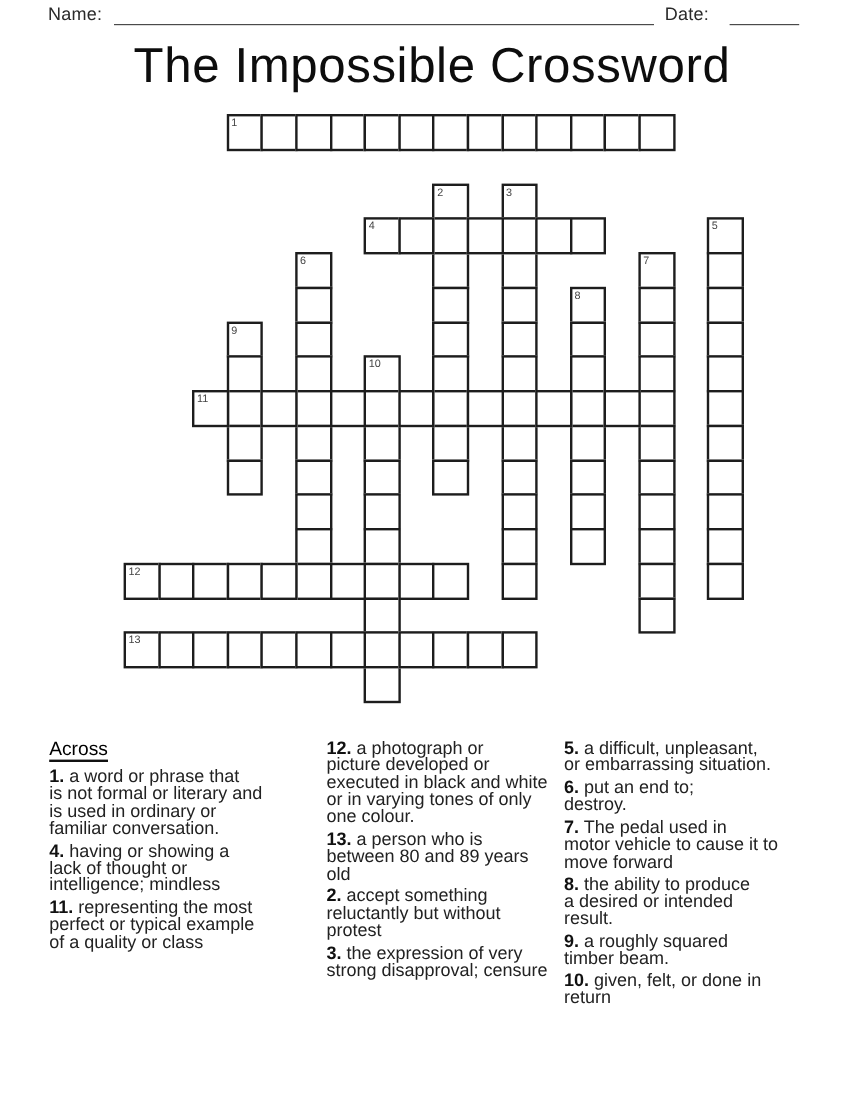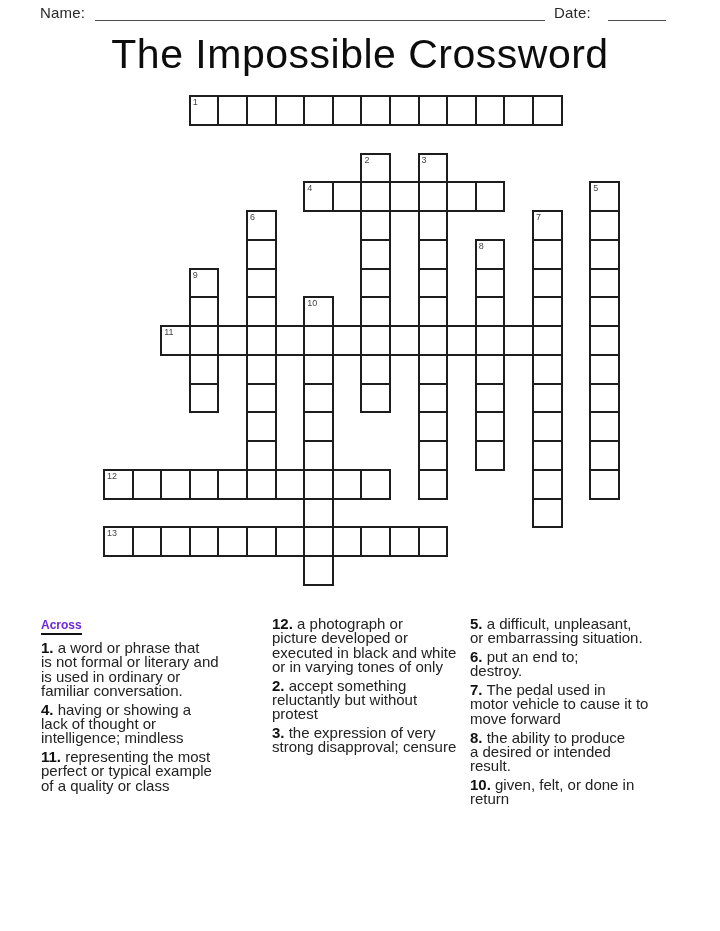--- a/index.html
+++ b/index.html
@@ -51,21 +51,21 @@
   
   .clue-col {
     position:absolute; top:617px;
     font-size:15px; line-height:14.3px; color:#222222;
   }
   #clue-col-1 { left:41px;  width:214px; }
   #clue-col-2 { left:272px; width:208px; }
   #clue-col-3 { left:470px; width:212px; }
   .sec-header {
     display:inline-block;
-    font-size:12px; font-weight:bold; color:#6d28d9;
+    font-size:16px; font-weight:normal; color:#000000;
     border-bottom:2px solid #111111;
     margin-bottom:4px; line-height:16px;
   }
   .sec-header-wrap { margin:0 0 2px 0; }
   #down-header-wrap { margin-top:2px; }
   .clue { margin:0 0 4.5px 0; white-space:nowrap; }
   .clue .num { font-weight:bold; color:#111111; }
 </style>
 </head>
 <body>
@@ -247,20 +247,26 @@
       </div>
     </div>
 </div>
 <div class="clue-col" id="clue-col-2">
   <div id="across-list-2">
       <div class="clue">
         <div><span class="num">12.</span> a photograph or</div>
         <div>picture developed or</div>
         <div>executed in black and white</div>
         <div>or in varying tones of only</div>
+        <div>one colour.</div>
+      </div>
+      <div class="clue">
+        <div><span class="num">13.</span> a person who is</div>
+        <div>between 80 and 89 years</div>
+        <div>old</div>
       </div>
     </div>
   <div id="down-list-1">
       <div class="clue">
         <div><span class="num">2.</span> accept something</div>
         <div>reluctantly but without</div>
         <div>protest</div>
       </div>
       <div class="clue">
         <div><span class="num">3.</span> the expression of very</div>
@@ -282,17 +288,21 @@
         <div><span class="num">7.</span> The pedal used in</div>
         <div>motor vehicle to cause it to</div>
         <div>move forward</div>
       </div>
       <div class="clue">
         <div><span class="num">8.</span> the ability to produce</div>
         <div>a desired or intended</div>
         <div>result.</div>
       </div>
       <div class="clue">
+        <div><span class="num">9.</span> a roughly squared</div>
+        <div>timber beam.</div>
+      </div>
+      <div class="clue">
         <div><span class="num">10.</span> given, felt, or done in</div>
         <div>return</div>
       </div>
     </div>
 </div>
 
 </body></html>

